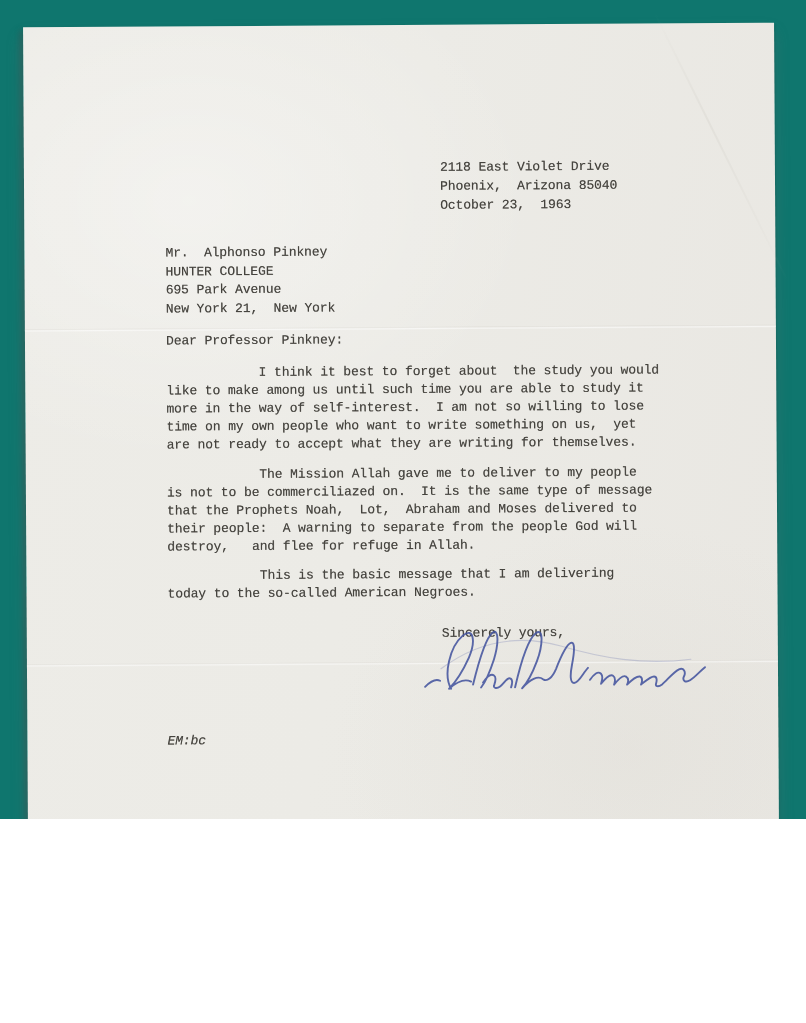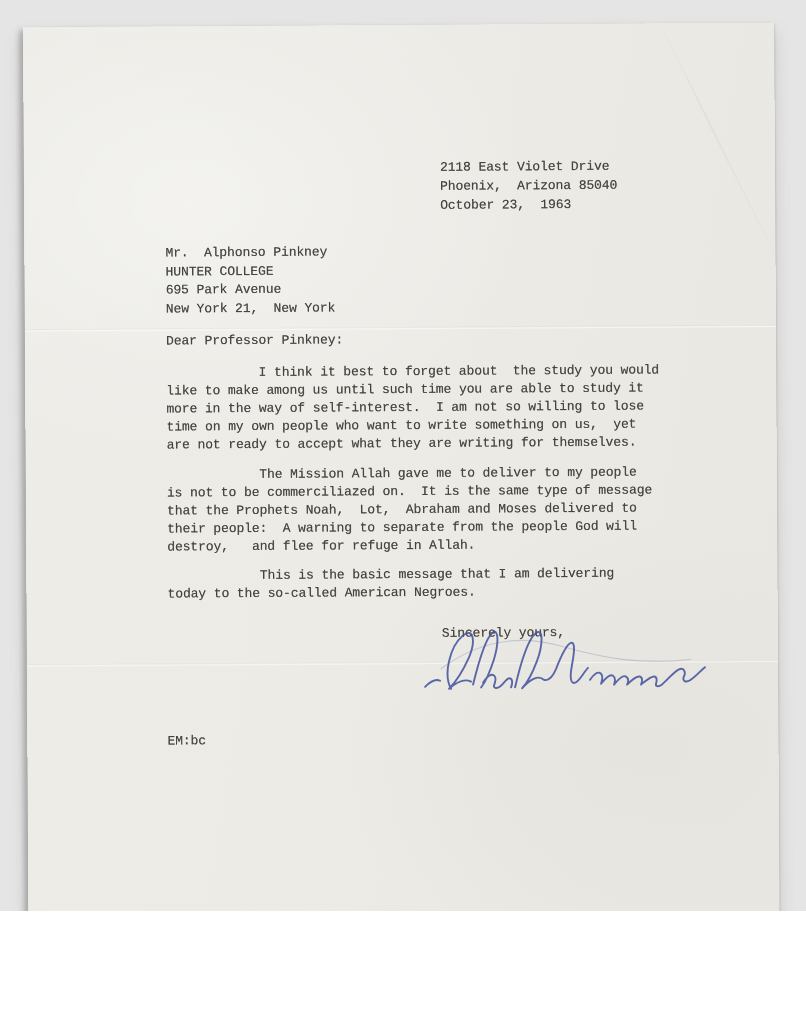--- a/index.html
+++ b/index.html
@@ -4,22 +4,22 @@
 <title>Typed Letter Scan</title>
 <style>
   html, body {
     margin: 0;
     padding: 0;
     background: #ffffff;
   }
   .scan {
     position: relative;
     width: 806px;
-    height: 911px;
-    background: #e5e5e5;
+    height: 819px;
+    background: #0f766e;
     overflow: hidden;
   }
   .paper {
     position: absolute;
     left: 26px;
     top: 25px;
     width: 751px;
     height: 967px;
     background:
       radial-gradient(ellipse 500px 380px at 22% 18%, rgba(255,255,255,0.35), rgba(255,255,255,0) 70%),
@@ -65,21 +65,21 @@
     text-shadow: 0.2px 0.2px 0.5px rgba(69, 67, 62, 0.55);
   }
   .return-address { left: 416px; top: 133px; line-height: 19px; }
   .recipient      { left: 141px; top: 218px; line-height: 18.5px; }
   .salutation     { left: 141px; top: 306px; }
   .para-1         { left: 141px; top: 338px; }
   .para-2         { left: 141px; top: 440px; }
   .para-3         { left: 141px; top: 541px; }
   .closing        { left: 415px; top: 600px; }
   .signed-block   { left: 417px; top: 661px; }
-  .initials       { left: 140px; top: 706px; }
+  .initials       { left: 140px; top: 706px; font-style: italic; }
   .signature-svg {
     position: absolute;
     left: 392px;
     top: 596px;
     width: 290px;
     height: 85px;
     overflow: visible;
     pointer-events: none;
   }
 </style>

